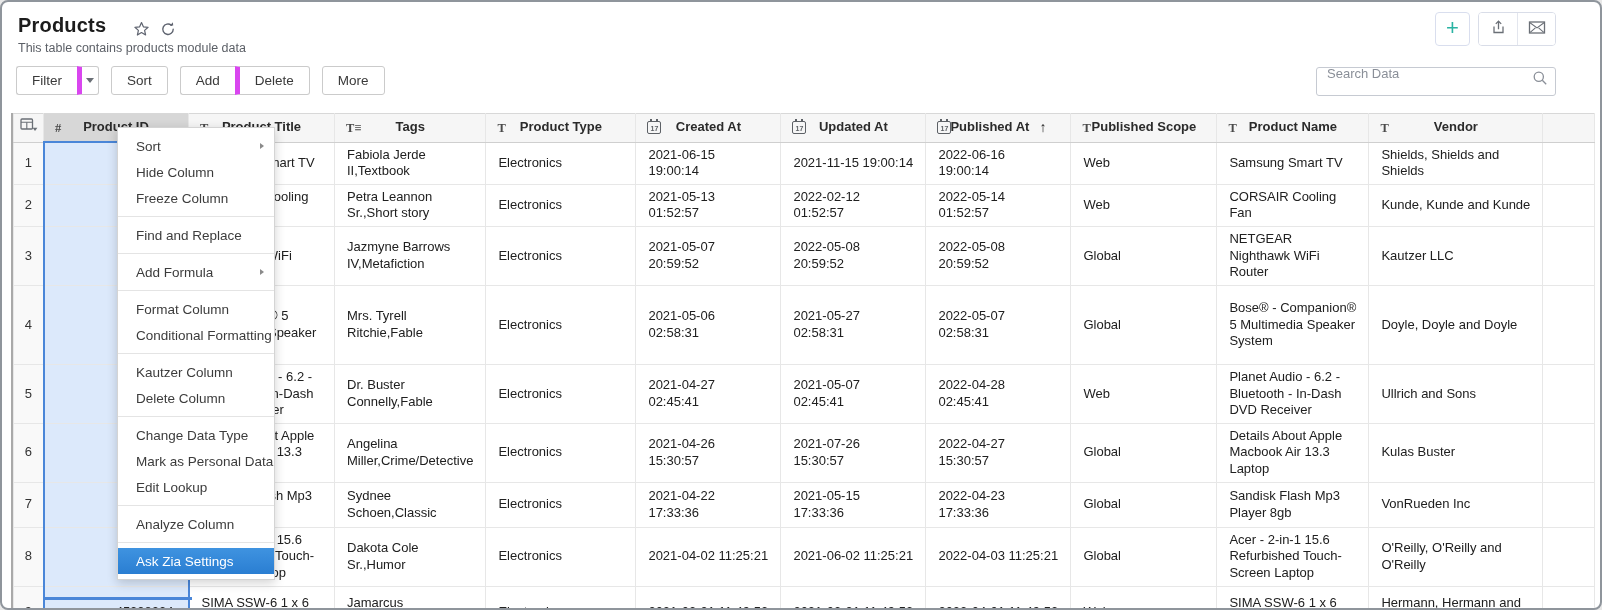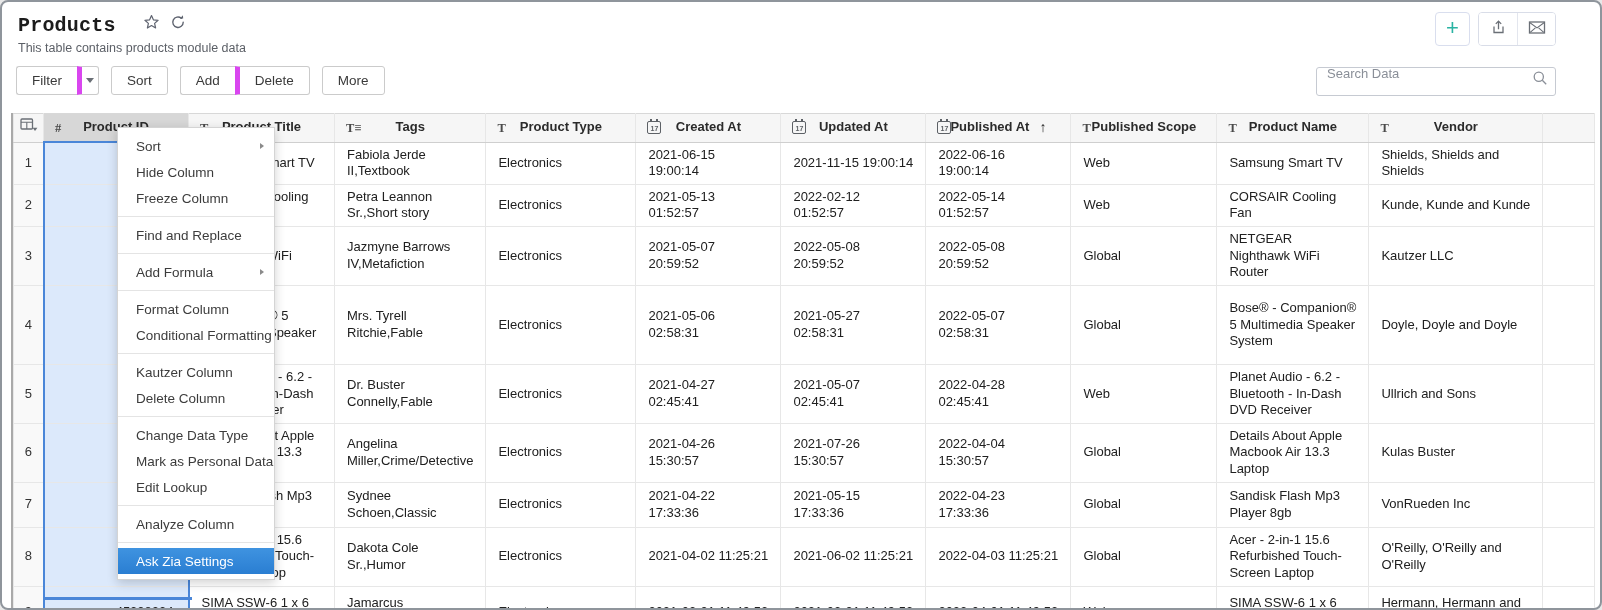--- a/index.html
+++ b/index.html
@@ -2,21 +2,21 @@
 <html style="--accent-teal: #2ab3a3; --sel-border: #4a86d8; --sel-fill: #dce9fb; --menu-active-top: #3f93e0; --menu-active-bottom: #2a7ed2;"><head>
 <meta charset="utf-8">
 <style>
   * { box-sizing: border-box; margin: 0; padding: 0; }
   body { background:#e8e8e8; font-family:"Liberation Sans","DejaVu Sans",sans-serif; }
   .page { position:relative; width:1602px; height:610px; background:#fff;
           border:2px solid #8f959c; border-radius:8px; overflow:hidden; }
 
   
   .topbar { position:relative; padding:12px 16px 0 16px; }
-  .title-row { display:flex; align-items:flex-start;font-family:Liberation Mono, monospace; }
+  .title-row { display:flex; align-items:flex-end; }
   .page-title { font-size:20px; font-weight:700; color:#1c1c1c; letter-spacing:.2px; }
   .ticon { margin-left:10px; display:inline-flex; align-items:center; cursor:pointer; }
   .ticon.first { margin-left:27px; }
   .subtitle { margin-top:4px; font-size:12.5px; color:#5b5f66; }
   .top-actions { position:absolute; top:10px; right:44px; display:flex; gap:8px; }
   .plus-btn { width:35px; height:34px; background:#fff; border:1px solid #d9deee; border-radius:4px;
               font-size:22px; line-height:1; color:var(--accent-teal,#2ab3a3); cursor:pointer;
               display:flex; align-items:center; justify-content:center; padding-bottom:3px; }
   .btn-group { display:flex; border:1px solid #d9dde8; border-radius:4px; overflow:hidden; height:34px; }
   .btn-group button { width:38px; background:#fff; border:none; cursor:pointer;
@@ -316,21 +316,21 @@
             <td></td>
           </tr>
           <tr style="height: 49px;">
             <td class="rownum">6</td>
             <td class="sel right"><span></span></td>
             <td><span>Details About Apple Macbook Air 13.3 Laptop</span></td>
             <td><span>Angelina Miller,Crime/Detective</span></td>
             <td><span>Electronics</span></td>
             <td><span>2021-04-26 15:30:57</span></td>
             <td><span>2021-07-26 15:30:57</span></td>
-            <td><span>2022-04-04 15:30:57</span></td>
+            <td><span>2022-04-27 15:30:57</span></td>
             <td><span>Global</span></td>
             <td><span>Details About Apple Macbook Air 13.3 Laptop</span></td>
             <td><span>Kulas Buster</span></td>
             <td></td>
           </tr>
           <tr style="height: 45px;">
             <td class="rownum">7</td>
             <td class="sel right"><span></span></td>
             <td><span>Sandisk Flash Mp3 Player 8gb</span></td>
             <td><span>Sydnee Schoen,Classic</span></td>

